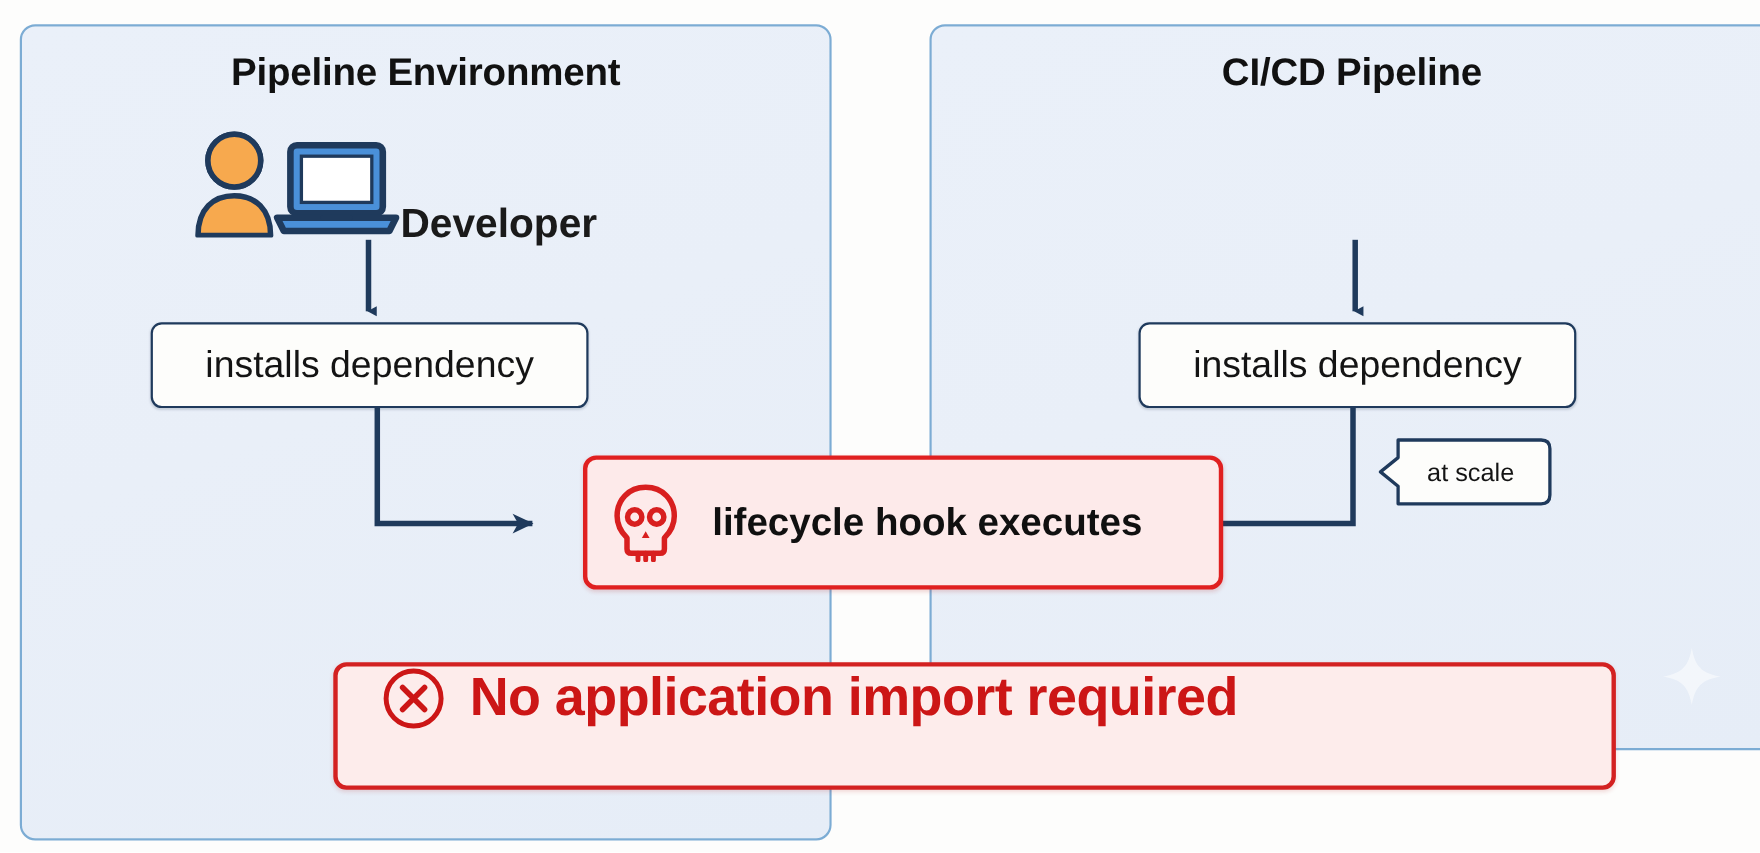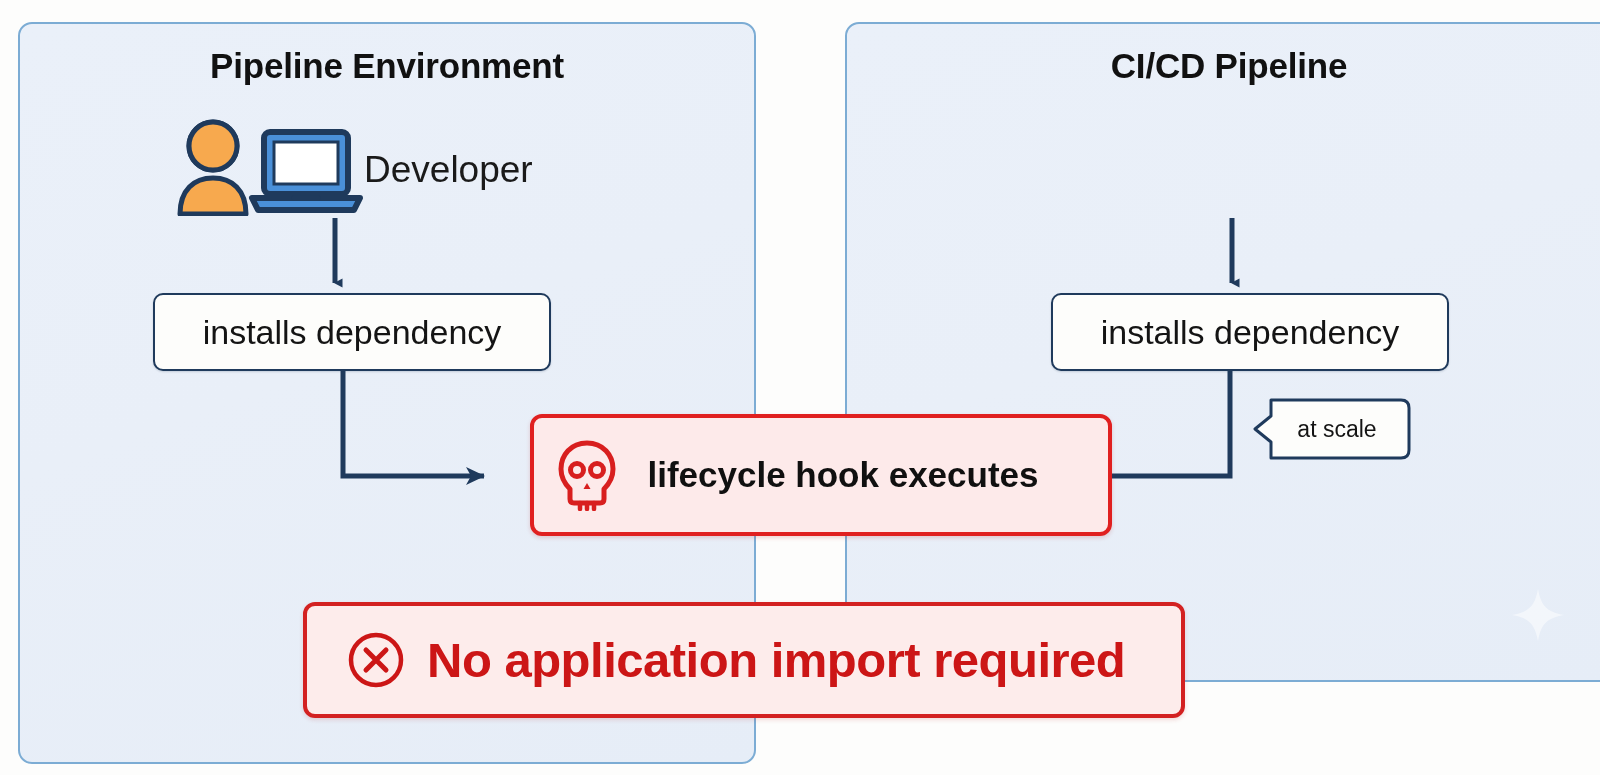--- a/index.html
+++ b/index.html
@@ -50,22 +50,23 @@
     width: 54px;
     height: 54px;
     opacity: 0.62;
     pointer-events: none;
   }
 
   
   .actor-row {
     position: absolute;
     display: flex;
-    align-items: center;
+    align-items: flex-end;
     gap: 0;
+    font-weight: bold;
   }
   #actor-dev    { left: 172px; top: 116px; }
   #actor-runner { left: 1034px; top: 116px; }
 
   .actor-label {
     font-size: 37px;
     color: #1a1a1a;
     white-space: nowrap;
     line-height: 1;
   }
@@ -74,21 +75,20 @@
   .proc-box {
     position: absolute;
     border: 2px solid #1f3a5c;
     border-radius: 10px;
     background: #fdfdfb;
     box-sizing: border-box;
     display: flex;
     align-items: center;
     justify-content: center;
     box-shadow: 0 1px 2px rgba(30,50,80,0.18);
-    margin-left: 16px;
   }
   .proc-box span {
     font-size: 34px;
     color: #141414;
     white-space: nowrap;
   }
   #proc-left  { left: 137px;  top: 293px; width: 398px; height: 78px; }
   #proc-right { left: 1035px; top: 293px; width: 398px; height: 78px; }
 
   
@@ -154,28 +154,28 @@
     line-height: 1.15;
     margin-top: 2px;
     white-space: nowrap;
   }
 
   
   #verdict-banner {
     position: absolute;
     left: 303px;
     top: 602px;
-    width: 882px;
+    width: 1166px;
     height: 116px;
     border: 4px solid #d32121;
     border-radius: 12px;
     background: #fdeceb;
     box-sizing: border-box;
     display: flex;
-    align-items: center;
+    align-items: flex-start;
     box-shadow: 0 2px 4px rgba(180,30,30,0.16);
   }
   #verdict-banner .x-wrap {
     margin-left: 40px;
     margin-right: 22px;
     flex: 0 0 auto;
     display: flex;
     align-items: center;
   }
   .verdict-text {

